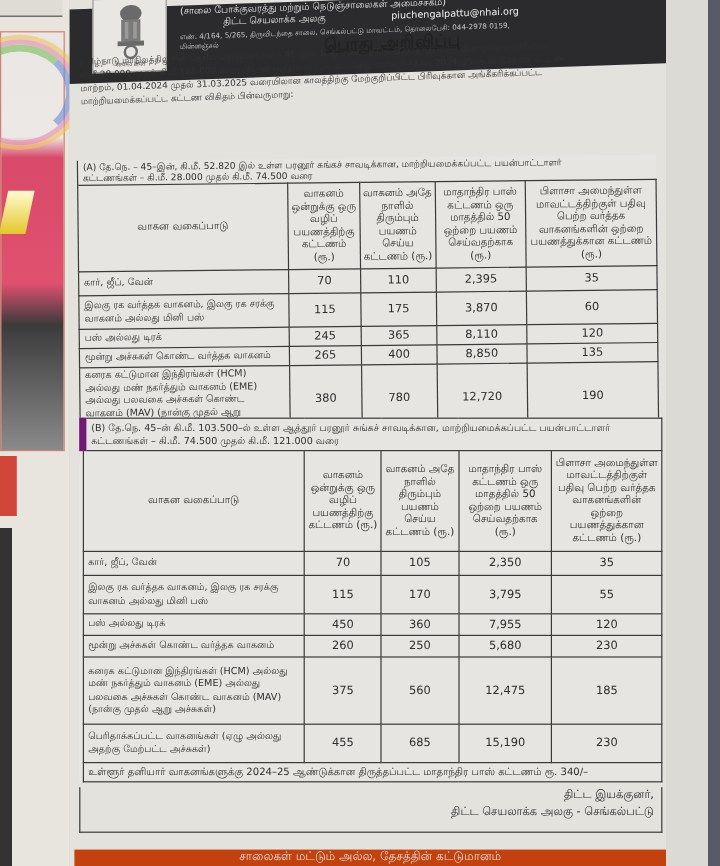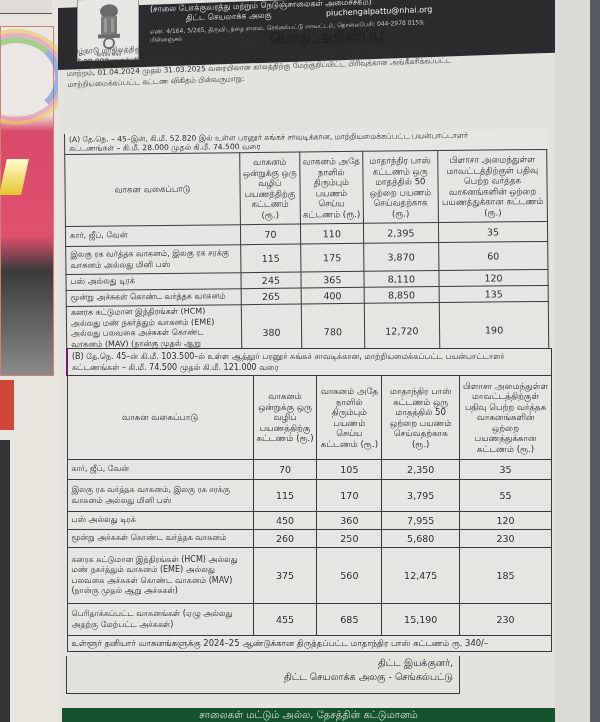--- a/index.html
+++ b/index.html
@@ -33,28 +33,28 @@
 
   .intro { position: absolute; left: 8px; top: 46px; width: 476px; font-size: 7.4px; line-height: 11px; color: #333; transform: rotate(-2deg); transform-origin: 0 0; }
   .intro p { white-space: nowrap; }
 
   
   table { border-collapse: collapse; position: absolute; background: #e6e5e1; }
   td, th { border: 1px solid #3a3a3a; font-size: 8.6px; color: #2e2e2e; font-weight: normal; }
   th { text-align: center; line-height: 10.5px; padding: 2px 2px; }
   td.lbl { text-align: left; padding: 1px 4px; line-height: 10.5px; font-size: 8px; }
   td.num { text-align: center; font-size: 9.5px; }
-  .sec-head td { text-align: left; font-size: 8.2px; padding: 2px 4px; line-height: 11px; border-left: 2px solid #701a75; }
+  .sec-head td { text-align: left; font-size: 8.2px; padding: 2px 4px; line-height: 11px; border-left: 6px solid #701a75; }
   .pass-row td { font-size: 8.4px; text-align: left; padding: 2px 4px; }
 
   .tableA { left: 6px; top: 134px; width: 483px; transform: rotate(-0.6deg); transform-origin: 0 0; }
   .tableB { left: 8px; top: 348px; width: 486px; }
 
-  .signature { position: absolute; left: 8px; top: 656px; width: 394px; height: 38px; border: 1px solid #3a3a3a; border-top: none; text-align: right; padding-right: 6px; font-size: 9.5px; line-height: 14px; color: #2a2a2a; }
-  .footer-band { position: absolute; left: 4px; top: 708px; width: 493px; height: 14px; background: #14532d; color: #ddd; font-size: 10px; text-align: center; line-height: 14px; }
+  .signature { position: absolute; left: 8px; top: 656px; width: 486px; height: 38px; border: 1px solid #3a3a3a; border-top: none; text-align: right; padding-right: 6px; font-size: 9.5px; line-height: 14px; color: #2a2a2a; }
+  .footer-band { position: absolute; left: 4px; top: 708px; width: 493px; height: 14px; background: #c2410c; color: #ddd; font-size: 10px; text-align: center; line-height: 14px; }
 </style>
 </head>
 <body>
 
 <div class="strip">
   <div class="top-box"></div>
   <div class="cover">
     <div class="rainbow"></div>
     <div class="logo-frag"></div>
   </div>

